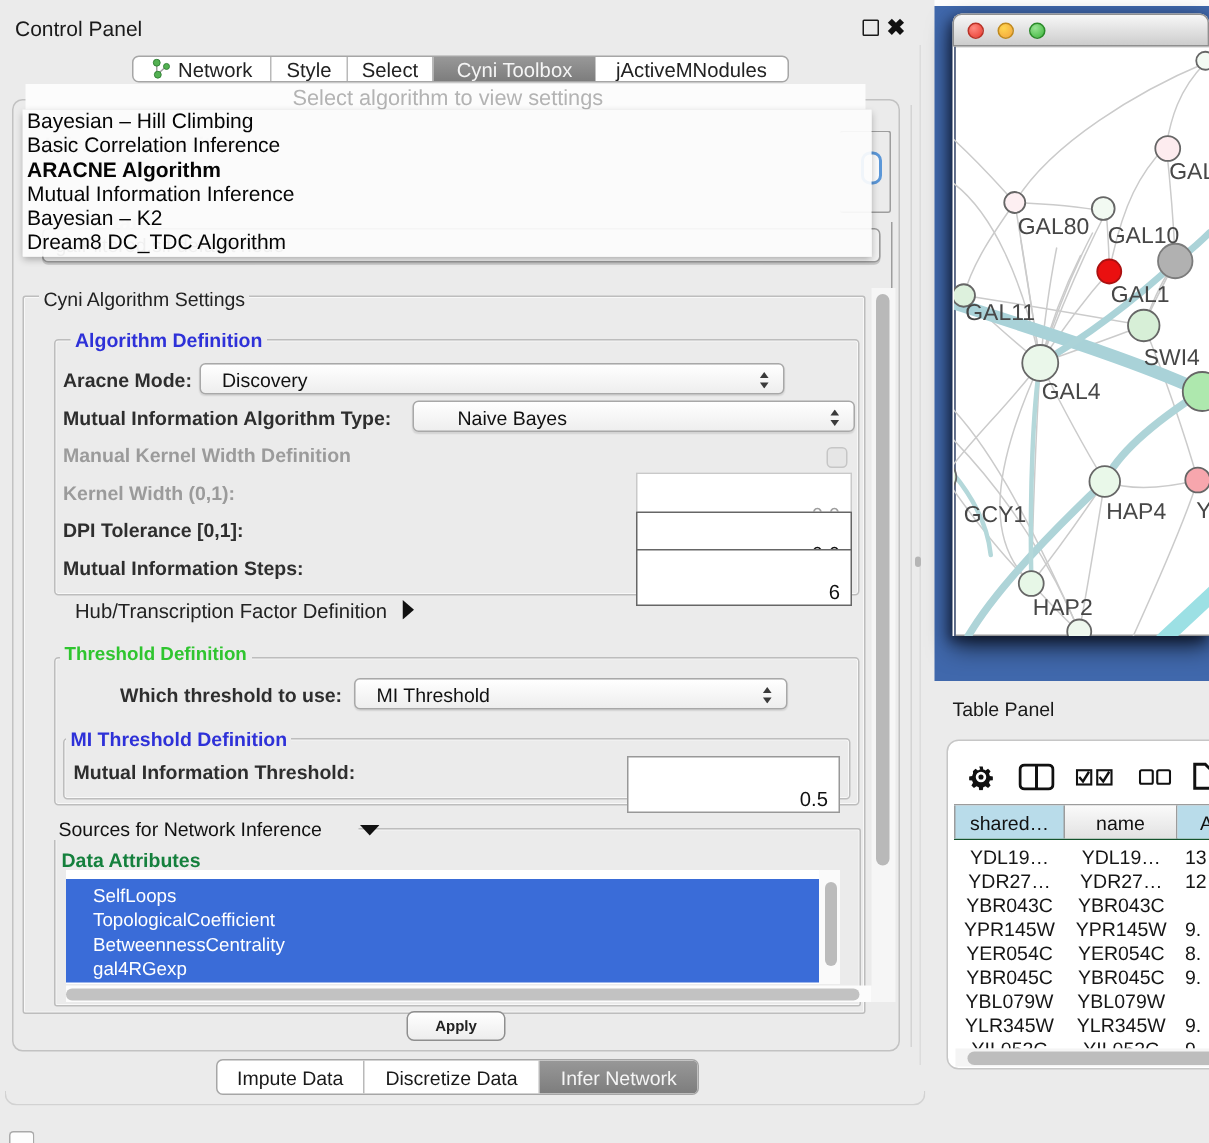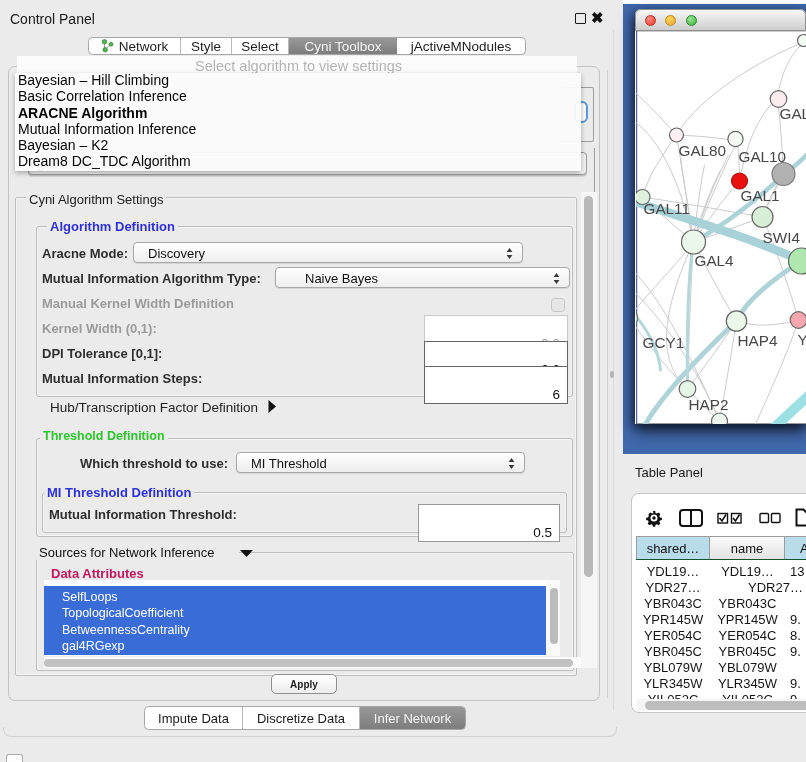--- a/index.html
+++ b/index.html
@@ -115,21 +115,21 @@
 
 <div class="lbl" style="left:49px; top:507px;">Mutual Information Threshold:</div>
 <div class="field" style="left:418px; top:504px; width:142px; border:1px solid #989898;">0.5</div>
 
 <div class="grp" style="left:36px; top:552px; width:538px; height:119px; border-radius:2px;"></div>
 <div class="grplbl" style="left:36px; top:545px; color:#111; font-weight:normal; padding-right:24px;">Sources for Network Inference</div>
 <svg class="abs" style="left:240px; top:549px;" width="13" height="9" viewBox="0 0 13 9">
     <path d="M0 1 L13 1 L6.5 8 Z" fill="#111"></path>
   </svg>
 
-<div class="lbl" style="left:51px; top:566px; color:#be185d;">Data Attributes</div>
+<div class="lbl" style="left:41px; top:566px; color:#15803d;">Data Attributes</div>
 
 <div class="abs" style="left:44px; top:580px; width:502px; height:76px; background:#fff;"></div>
 <div class="abs" style="left:44px; top:586px; width:502px; height:69px; background:#3a6cd8; color:#fff; font-size:12.5px; line-height:16.5px; padding:2.5px 0 0 18px; overflow:hidden;">SelfLoops<br>TopologicalCoefficient<br>BetweennessCentrality<br>gal4RGexp</div>
 <div class="abs" style="left:546px; top:580px; width:13.5px; height:76px; background:#fafafa;"></div>
 <div class="abs" style="left:550px; top:588px; width:8px; height:56px; background:#bbb; border-radius:4px;"></div>
 
 <div class="abs" style="left:44px; top:657px; width:537px; height:11px; background:#fcfcfc;"></div>
 <div class="abs" style="left:44px; top:658.5px; width:529px; height:8.5px; background:#c2c2c2; border-radius:4.5px;"></div>
 
 <div class="abs seg" style="left:271px; top:674px; width:66px; height:20px; background:linear-gradient(#ffffff,#ededed); border:1px solid #8f8f8f; border-radius:5px; font-size:10px; font-weight:bold; color:#222;">Apply</div>
@@ -268,21 +268,21 @@
     <div class="seg" style="flex:0 0 74px; background:#b9dcea; border-left:1px solid #9c9c9c; border-right:1px solid #9c9c9c;">shared…</div>
     <div class="seg" style="flex:0 0 75px; background:linear-gradient(#fafafa,#e2e2e2); border-right:1px solid #9c9c9c;">name</div>
     <div style="flex:0 0 40px; background:#b9dcea; display:flex; align-items:center; padding-left:15px;">A</div>
   </div>
   <div class="rows" style="color:#161616; padding-top:3px;">
       <div style="display:flex; height:16.1px; align-items:center;">
         <div style="flex:0 0 74px; text-align:center;">YDL19…</div>
         <div style="flex:0 0 75px; text-align:center;">YDL19…</div>
         <div style="flex:0 0 40px; padding-left:5px;">13</div>
       </div>
-      <div style="display:flex; height:16.1px; align-items:center;gap:28px;">
+      <div style="display:flex; height:16.1px; align-items:center;">
         <div style="flex:0 0 74px; text-align:center;">YDR27…</div>
         <div style="flex:0 0 75px; text-align:center;">YDR27…</div>
         <div style="flex:0 0 40px; padding-left:5px;">12</div>
       </div>
       <div style="display:flex; height:16.1px; align-items:center;">
         <div style="flex:0 0 74px; text-align:center;">YBR043C</div>
         <div style="flex:0 0 75px; text-align:center;">YBR043C</div>
         <div style="flex:0 0 40px; padding-left:5px;"></div>
       </div>
       <div style="display:flex; height:16.1px; align-items:center;">

